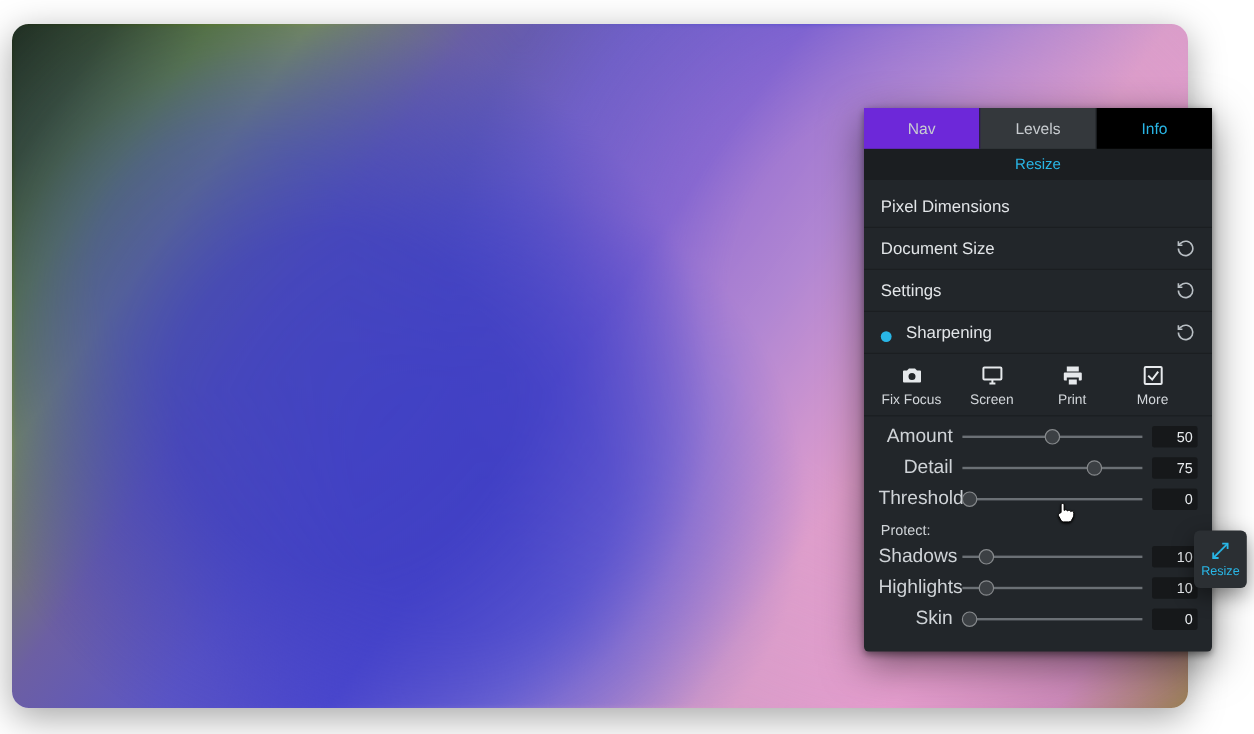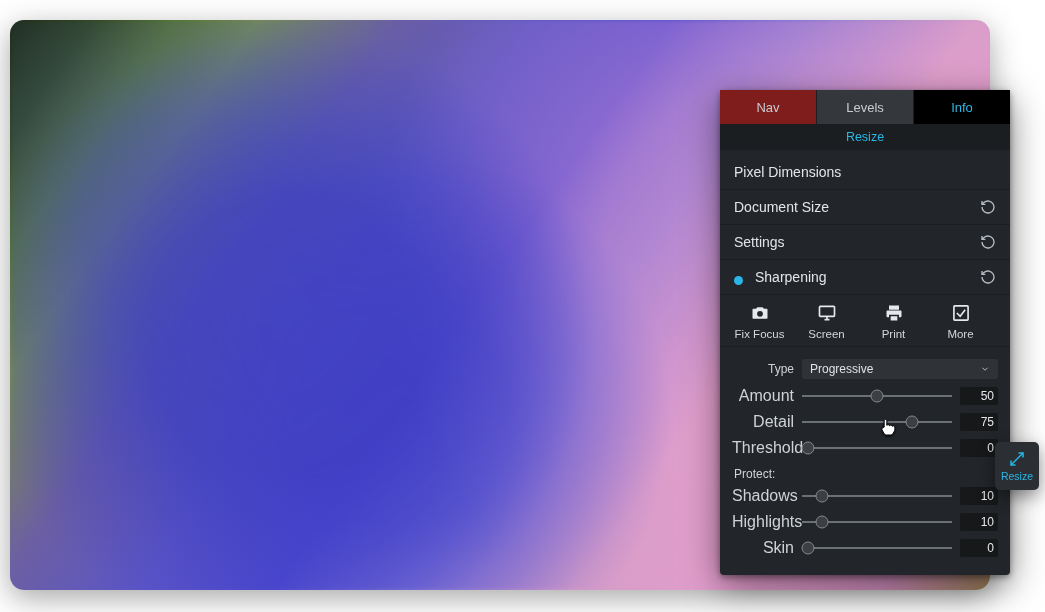--- a/index.html
+++ b/index.html
@@ -29,21 +29,21 @@
     font-size: 13px;
   }
 
   .tabs { display:flex; height:34px; }
   .tab {
     flex:1; display:flex; align-items:center; justify-content:center;
     background:#34383c; color:#c8ccd0; font-size:13px; cursor:pointer;
     border-right:1px solid #1c1f22;
   }
   .tab:last-child{border-right:none;}
-  .tab.inactive-light{ background:#7f1d1d; }
+  .tab.inactive-light{ background:#6d28d9; }
   .tab.active{ background:#000000; color:#29b6e6; }
 
   .subheader{
     height:26px; display:flex; align-items:center; justify-content:center;
     background:#1b1e21; color:#29b6e6; font-size:12.5px;
   }
 
   .section{
     display:flex; align-items:center; justify-content:space-between;
     padding: 9px 14px; border-top:1px solid #1b1e21; cursor:pointer;
@@ -201,31 +201,20 @@
         <svg viewBox="0 0 24 24" fill="none" stroke="currentColor" stroke-width="2">
             <rect x="3.5" y="3.5" width="17" height="17" rx="1"></rect>
             <polyline points="7 12 11 16 17 8"></polyline>
           </svg>
       </span>
       <span>More</span>
     </div>
   </div>
 
   <div class="controls">
-    <div class="type-row">
-      <div class="type-label">Type</div>
-      <div class="select">
-        <span>Progressive</span>
-        <span class="chev">
-          <svg viewBox="0 0 24 24" fill="none" stroke="currentColor" stroke-width="2">
-              <polyline points="6 9 12 15 18 9"></polyline>
-            </svg>
-        </span>
-      </div>
-    </div>
 
     <div class="ctrl-row">
       <div class="ctrl-label">Amount</div>
       <div class="track">
           <div class="bar"></div>
           <div class="thumb" style="left: 50%;"></div>
         </div>
       <div class="val">50</div>
     </div>
     <div class="ctrl-row">

